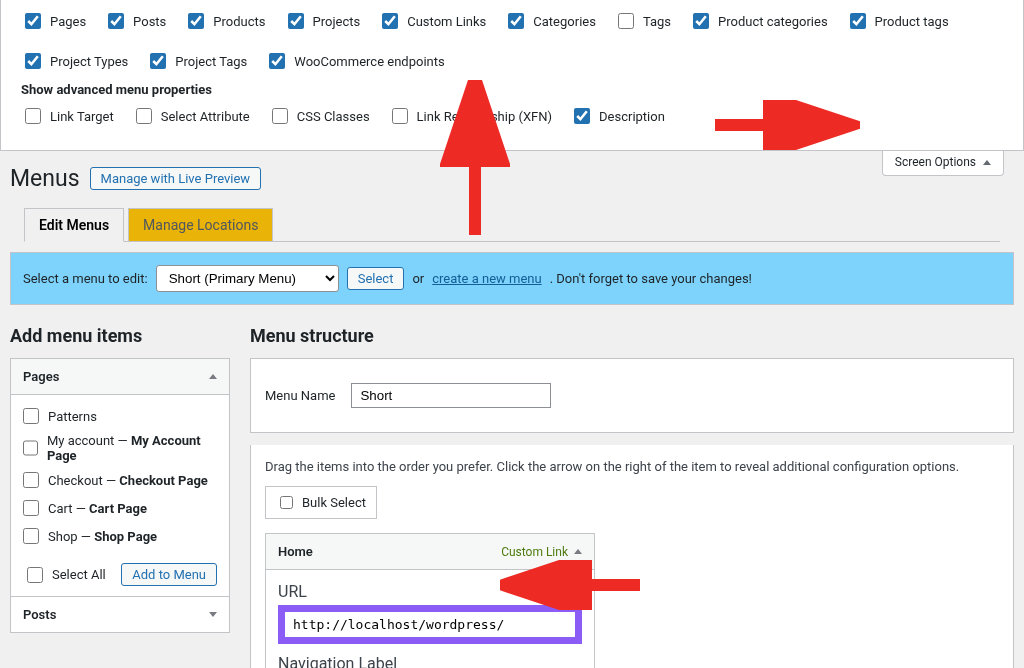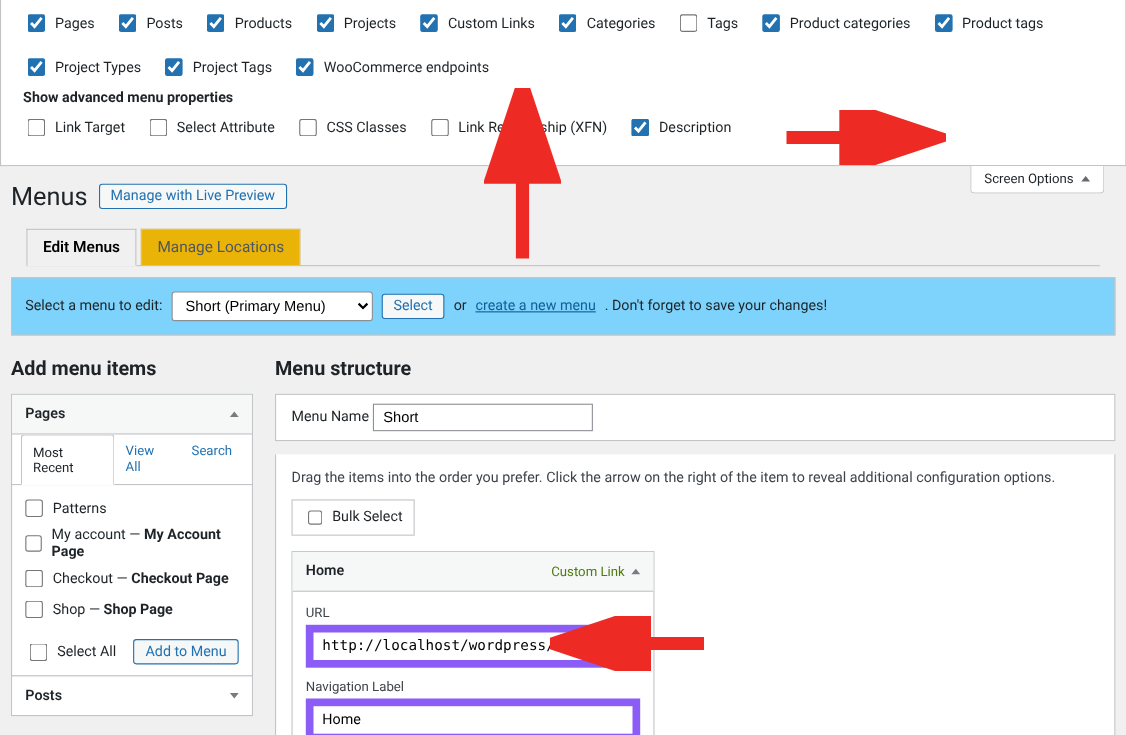--- a/index.html
+++ b/index.html
@@ -193,24 +193,24 @@
   .check-list .checkbox-item { margin-bottom:6px;}
   .accordion-footer {
     display:flex;
     justify-content:space-between;
     align-items:center;
     padding:0 12px;
   }
   .menu-name-row {
     display:flex;
     align-items:center;
-    gap:4px;
-    background:#fff;
-    border:1px solid #c3c4c7;
-    padding:8px 14px;
+    gap:16px;
+    background:#fff;
+    border:1px solid #c3c4c7;
+    padding:24px 14px;
     margin-bottom:12px;
   }
   .menu-name-row input {
     border:1px solid #8c8f94;
     padding:4px 8px;
     width:200px;
   }
   .instructions {
     font-size:13px;
     color:#3c434a;
@@ -243,21 +243,21 @@
   .menu-item-type {
     font-weight:400;
     font-size:12px;
     color:#4d7c0f;
     display:flex;align-items:center;gap:6px;
   }
   .menu-item-settings {
     padding:12px;
   }
   .field-label {
-    font-size:12px;
+    font-size:16px;
     color:#3c434a;
     margin-bottom:4px;
   }
   .field-input {
     width:100%;
     border:7px solid #8b5cf6;
     padding:5px 8px;
     font-family:monospace;
     font-size:13px;
     margin-bottom:10px;
@@ -387,37 +387,36 @@
   <div class="columns">
     <div class="col-left">
       <h2 class="section-head">Add menu items</h2>
 
       <div class="accordion">
         <div class="accordion-header">
           <span>Pages</span>
           <span class="caret-up-sm"></span>
         </div>
         <div class="accordion-body">
-          <div class="sub-tabs">
-            <div class="sub-tab active">Most Recent</div>
-            <div class="sub-tab">View All</div>
-            <div class="sub-tab">Search</div>
-          </div>
           <div class="check-list" id="pages-list">
               <label class="checkbox-item" style="display: flex;">
                 <input type="checkbox" style="">
                 <span>Patterns</span>
               </label>
               <label class="checkbox-item" style="display: flex;">
                 <input type="checkbox" style="">
                 <span>My account — <strong>My Account Page</strong></span>
               </label>
               <label class="checkbox-item" style="display: flex;">
                 <input type="checkbox" style="">
                 <span>Checkout — <strong>Checkout Page</strong></span>
+              </label>
+              <label class="checkbox-item" style="display: flex;">
+                <input type="checkbox" style="">
+                <span>Cart — <strong>Cart Page</strong></span>
               </label>
               <label class="checkbox-item" style="display: flex;">
                 <input type="checkbox" style="">
                 <span>Shop — <strong>Shop Page</strong></span>
               </label>
             </div>
           <div class="accordion-footer">
             <label class="checkbox-item">
               <input type="checkbox" style="">
               <span>Select All</span>

